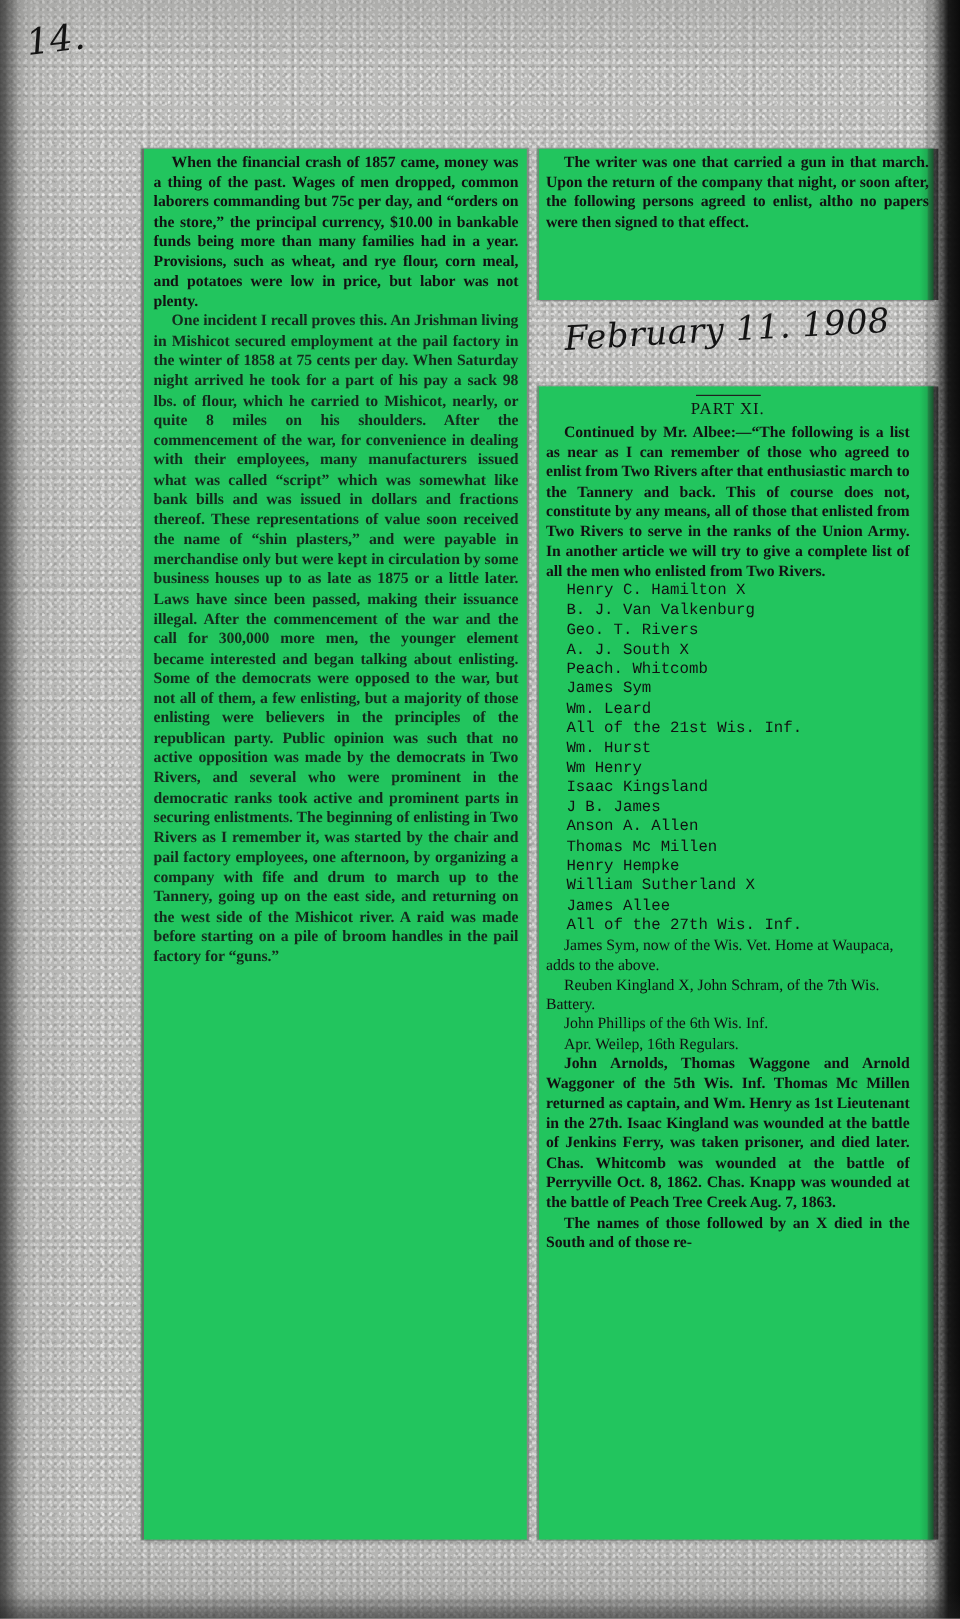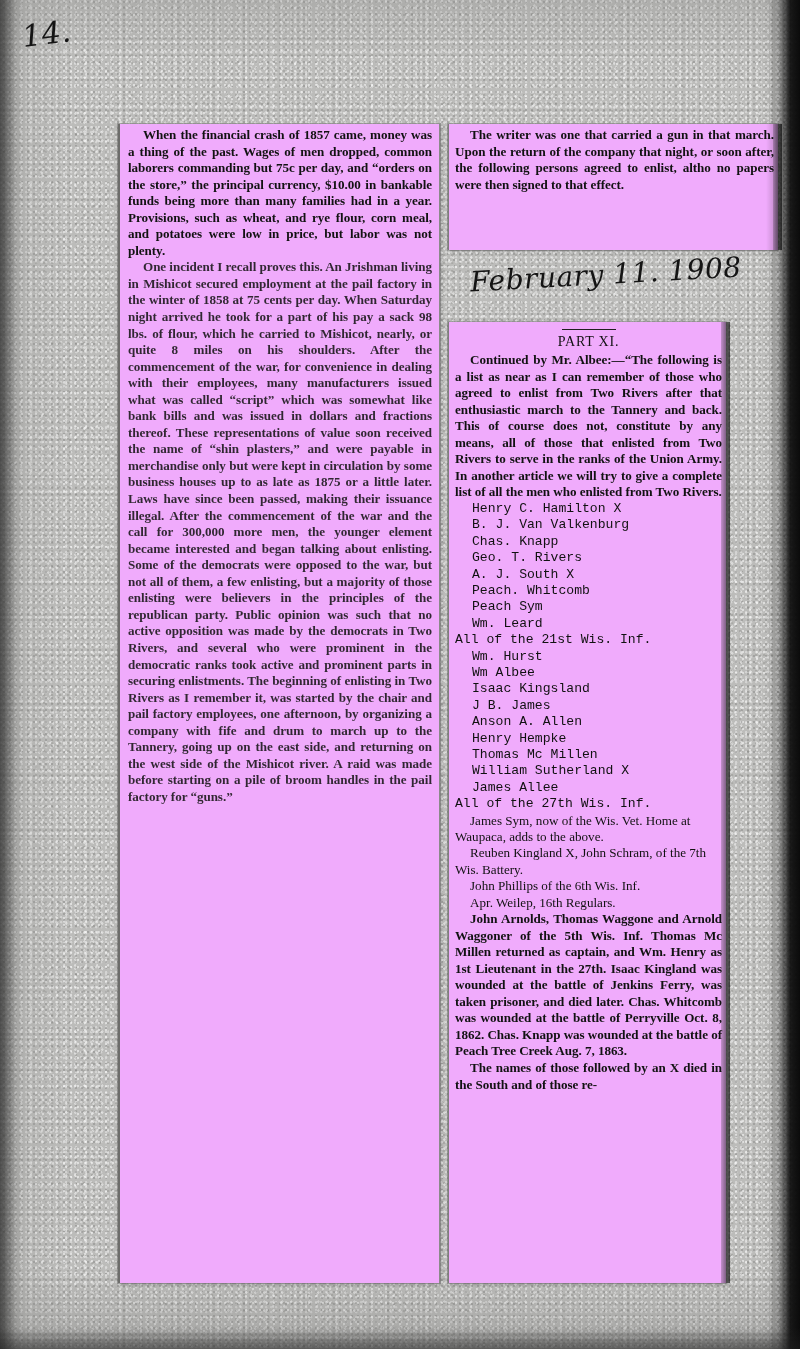--- a/index.html
+++ b/index.html
@@ -85,21 +85,21 @@
     left: 470px;
     top: 258px;
     font-size: 28px;
     transform: rotate(-3.2deg);
     white-space: nowrap;
   }
 
   
   .clipping {
     position: absolute;
-    background: #f0abfc;
+    background: #22c55e;
     color: #111;
     box-shadow: 0 0 0 1px rgba(90,90,88,.35), 1px 1px 3px rgba(0,0,0,.30);
   }
   .clip-left {
     left: 118px;
     top: 124px;
     width: 322px;
     height: 1159px;
     padding: 3px 7px 2px 8px;
     box-sizing: border-box;
@@ -111,23 +111,23 @@
     top: 124px;
     width: 330px;
     height: 126px;
     padding: 3px 4px 2px 6px;
     box-sizing: border-box;
     border-left: 1px solid #7e7e7c;
   }
   .clip-right-main {
     left: 448px;
     top: 322px;
-    width: 278px;
+    width: 330px;
     height: 961px;
-    padding: 4px 4px 2px 6px;
+    padding: 4px 20px 2px 6px;
     box-sizing: border-box;
     border-left: 1px solid #7e7e7c;
   }
 
   
   .clip-right-top::after,
   .clip-right-main::after {
     content: "";
     position: absolute;
     top: 0; right: -4px;
@@ -178,20 +178,21 @@
     font-weight: 400;
     color: #111;
   }
   .roster li {
     padding-left: 17px;
     white-space: nowrap;
   }
   .roster li.unit {
     padding-left: 0;
     font-weight: 400;
+    margin-left: 17px;
   }
 
   .note-line {
     font-family: "Liberation Serif", serif;
     font-size: 13.1px;
     line-height: 16.4px;
     font-weight: 400;
     text-indent: 15px;
     margin: 0;
     color: #111;
@@ -231,34 +232,33 @@
 
     <div class="part-head">PART XI.</div>
 
     <div class="col-text">
       <p>Continued by Mr. Albee:—“The following is a list as near as I can remember of those who agreed to enlist from Two Rivers after that enthusiastic march to the Tannery and back. This of course does not, constitute by any means, all of those that enlisted from Two Rivers to serve in the ranks of the Union Army. In another article we will try to give a complete list of all the men who enlisted from Two Rivers.</p>
     </div>
 
     <ul class="roster" id="roster-list">
         <li>Henry C. Hamilton X</li>
         <li>B. J. Van Valkenburg</li>
-        <li>Chas. Knapp</li>
         <li>Geo. T. Rivers</li>
         <li>A. J. South X</li>
         <li>Peach. Whitcomb</li>
-        <li>Peach Sym</li>
+        <li>James Sym</li>
         <li>Wm. Leard</li>
         <li class="unit">All of the 21st Wis. Inf.</li>
         <li>Wm. Hurst</li>
-        <li>Wm  Albee</li>
+        <li>Wm  Henry</li>
         <li>Isaac Kingsland</li>
         <li>J  B. James</li>
         <li>Anson A. Allen</li>
+        <li>Thomas Mc Millen</li>
         <li>Henry Hempke</li>
-        <li>Thomas Mc Millen</li>
         <li>William Sutherland X</li>
         <li>James Allee</li>
         <li class="unit">All of the 27th Wis. Inf.</li>
       </ul>
 
     <div id="addendum-notes">
         <p class="note-line">James Sym, now of the Wis. Vet. Home at Waupaca, adds to the above.</p>
         <p class="note-line">Reuben Kingland X, John Schram, of the 7th Wis. Battery.</p>
         <p class="note-line">John Phillips of the 6th Wis. Inf.</p>
         <p class="note-line">Apr. Weilep, 16th Regulars.</p>

